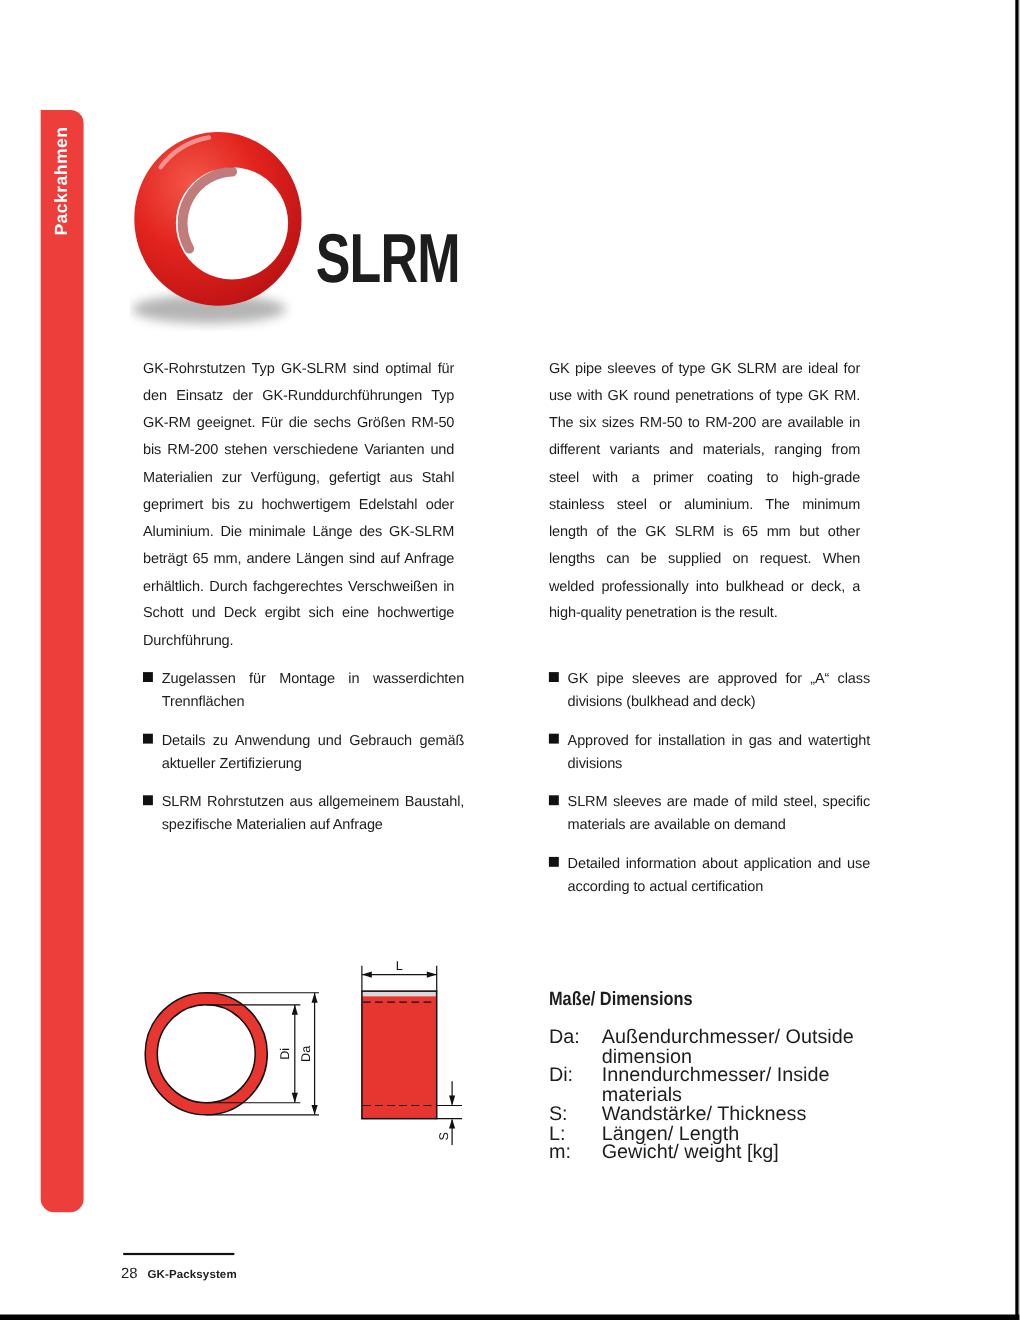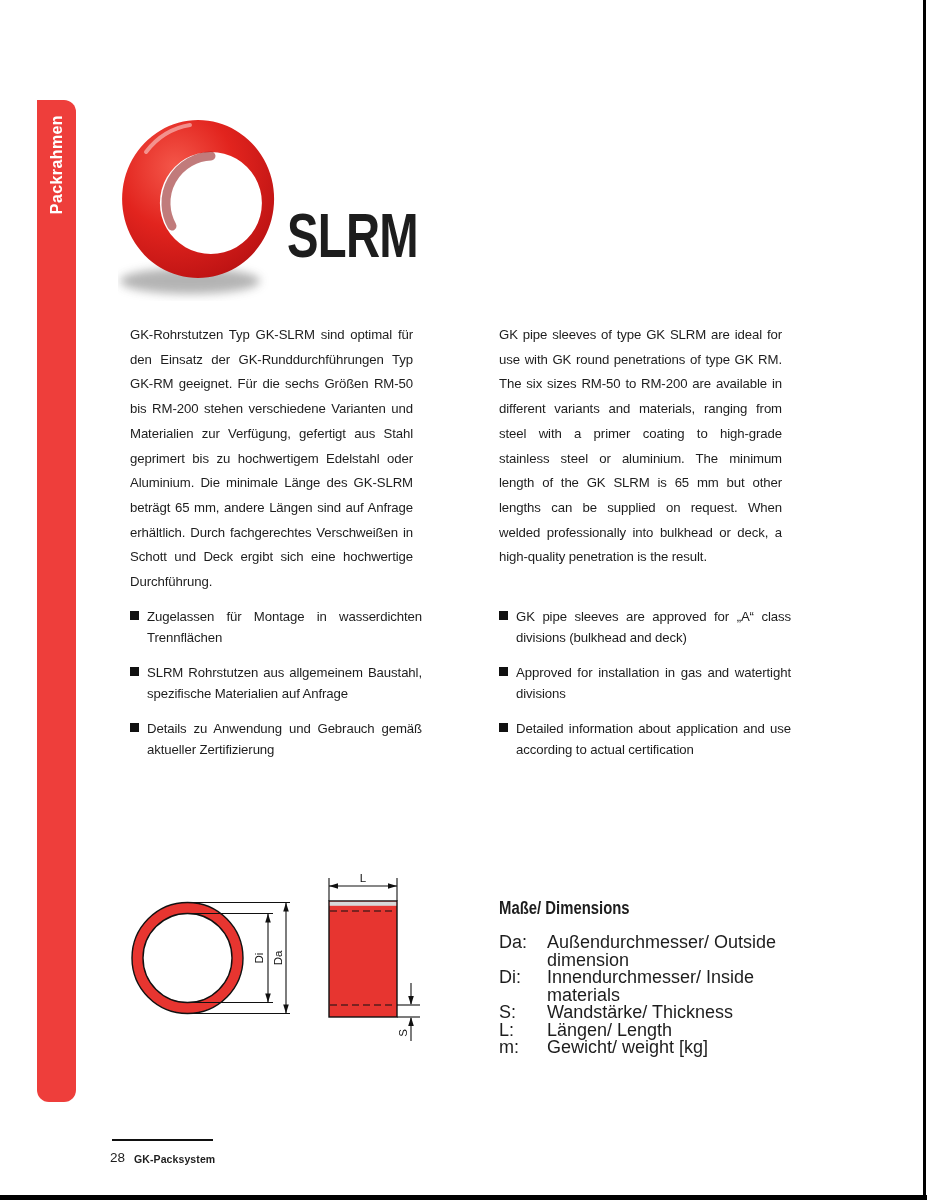--- a/index.html
+++ b/index.html
@@ -100,36 +100,40 @@
   <p class="para para-de">GK-Rohrstutzen Typ GK-SLRM sind optimal für den Einsatz der GK-Runddurchführungen Typ GK-RM geeignet. Für die sechs Größen RM-50 bis RM-200 stehen verschiedene Varianten und Materialien zur Verfügung, gefertigt aus Stahl geprimert bis zu hochwertigem Edelstahl oder Aluminium. Die minimale Länge des GK-SLRM beträgt 65 mm, andere Längen sind auf Anfrage erhältlich. Durch fachgerechtes Verschweißen in Schott und Deck ergibt sich eine hochwertige Durchführung.</p>
   <p class="para para-en">GK pipe sleeves of type GK SLRM are ideal for use with GK round penetrations of type GK RM. The six sizes RM-50 to RM-200 are available in different variants and materials, ranging from steel with a primer coating to high-grade stainless steel or aluminium. The minimum length of the GK SLRM is 65 mm but other lengths can be supplied on request. When welded professionally into bulkhead or deck, a high-quality penetration is the result.</p>
 
   <ul class="features features-de">
     <li class="feature">
       <span class="bullet"></span>
       <span>Zugelassen für Montage in wasserdichten Trennflächen</span>
     </li>
     <li class="feature">
       <span class="bullet"></span>
+      <span>Details zu Anwendung und Gebrauch gemäß aktueller Zertifizierung</span>
+    </li>
+    <li class="feature">
+      <span class="bullet"></span>
       <span>SLRM Rohrstutzen aus allgemeinem Baustahl, spezifische Materialien auf Anfrage</span>
     </li>
-    <li class="feature">
-      <span class="bullet"></span>
-      <span>Details zu Anwendung und Gebrauch gemäß aktueller Zertifizierung</span>
-    </li>
   </ul>
 
   <ul class="features features-en">
     <li class="feature">
       <span class="bullet"></span>
       <span>GK pipe sleeves are approved for „A“ class divisions (bulkhead and deck)</span>
     </li>
     <li class="feature">
       <span class="bullet"></span>
       <span>Approved for installation in gas and watertight divisions</span>
+    </li>
+    <li class="feature">
+      <span class="bullet"></span>
+      <span>SLRM sleeves are made of mild steel, specific materials are available on demand</span>
     </li>
     <li class="feature">
       <span class="bullet"></span>
       <span>Detailed information about application and use according to actual certification</span>
     </li>
   </ul>
 
   <svg class="drawing" width="335" height="205" viewBox="0 0 335 205" font-family="Liberation Sans, DejaVu Sans, sans-serif">
     <g stroke="#111" stroke-width="1.1" fill="none">
 

